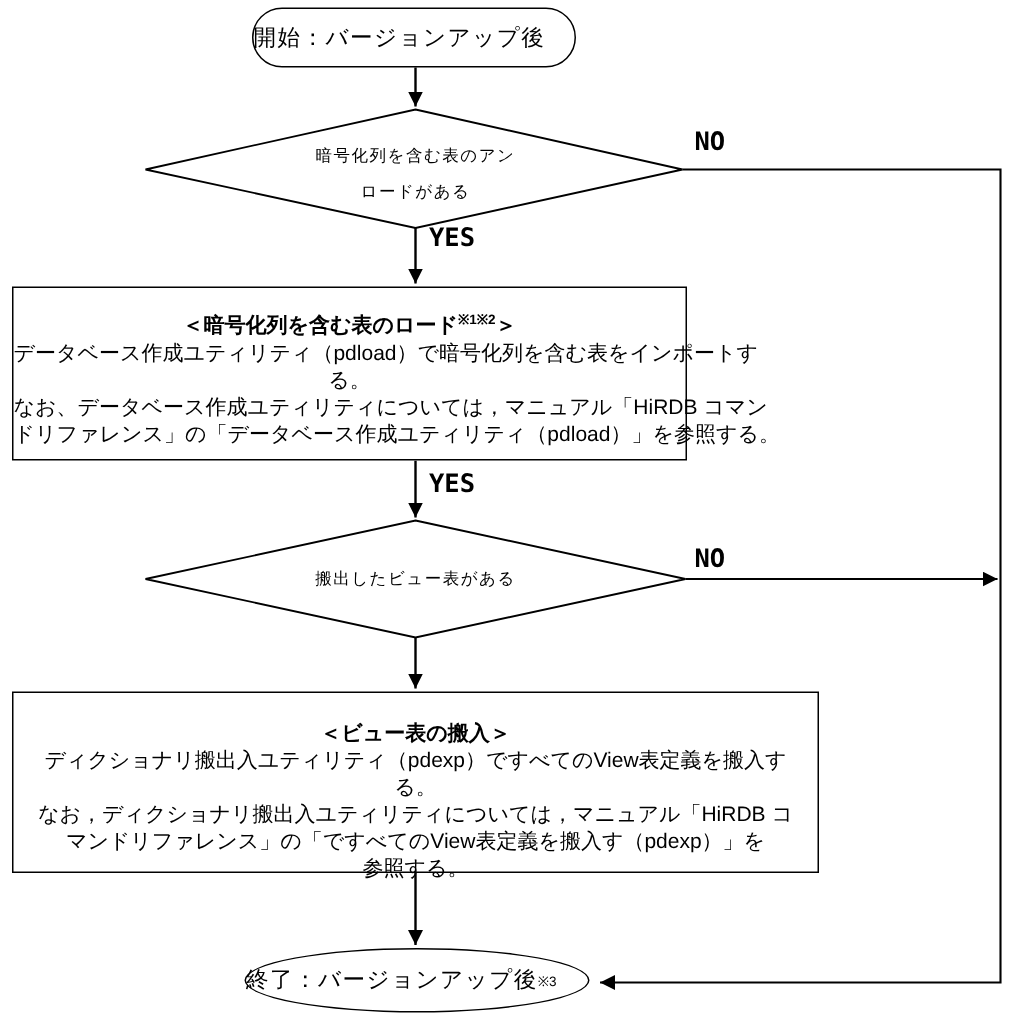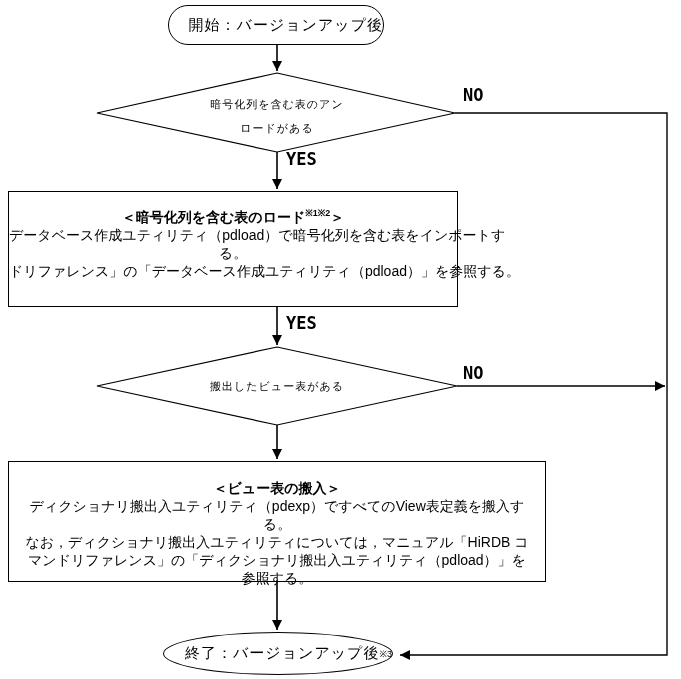--- a/index.html
+++ b/index.html
@@ -19,21 +19,21 @@
   }
   .node {
     position: absolute;
     box-sizing: border-box;
     background: #ffffff;
     border: 1px solid #000000;
   }
   .terminator {
     display: flex;
     align-items: center;
-    justify-content: flex-end;
+    justify-content: flex-start;
     font-size: 15px;
     letter-spacing: 1px;
     white-space: nowrap;
   }
   .terminator-start { border-radius: 21px; }
   .terminator-end { border-radius: 50%; }
   .process {
     text-align: center;
     font-size: 14px;
     line-height: 18px;
@@ -101,33 +101,34 @@
   <div class="edge-label" style="left:286px; top:152px;">YES</div>
   <div class="edge-label" style="left:286px; top:316px;">YES</div>
   <div class="edge-label" style="left:463px; top:366px;">NO</div>
 
   <div class="node process" style="left:8px; top:191px; width:450px; height:116px; padding-top:12px;">
     <div class="proc-title">
       <span>＜暗号化列を含む表のロード</span><span class="sup">※1※2</span><span>＞</span>
     </div>
     <div>データベース作成ユティリティ（pdload）で暗号化列を含む表をインポートす</div>
     <div>る。</div>
+    <div>なお、データベース作成ユティリティについては，マニュアル「HiRDB コマン</div>
     <div>ドリファレンス」の「データベース作成ユティリティ（pdload）」を参照する。</div>
   </div>
 
   <div class="diamond-label" style="left:97px; top:374px; width:360px;">
     <div>搬出したビュー表がある</div>
   </div>
 
   <div class="node process" style="left:8px; top:461px; width:538px; height:121px; padding-top:17px;">
     <div class="proc-title">＜ビュー表の搬入＞</div>
     <div>ディクショナリ搬出入ユティリティ（pdexp）ですべてのView表定義を搬入す</div>
     <div>る。</div>
     <div>なお，ディクショナリ搬出入ユティリティについては，マニュアル「HiRDB コ</div>
-    <div>マンドリファレンス」の「ディクショナリ搬出入ユティリティ（pdload）」を</div>
+    <div>マンドリファレンス」の「ですべてのView表定義を搬入す（pdexp）」を</div>
     <div>参照する。</div>
   </div>
 
   <div class="node terminator terminator-end" style="left:163px; top:632px; width:230px; height:43px;">
     <span>終了：バージョンアップ後</span>
       <span class="sup">※3</span>
   </div>
 
 </div>
 

